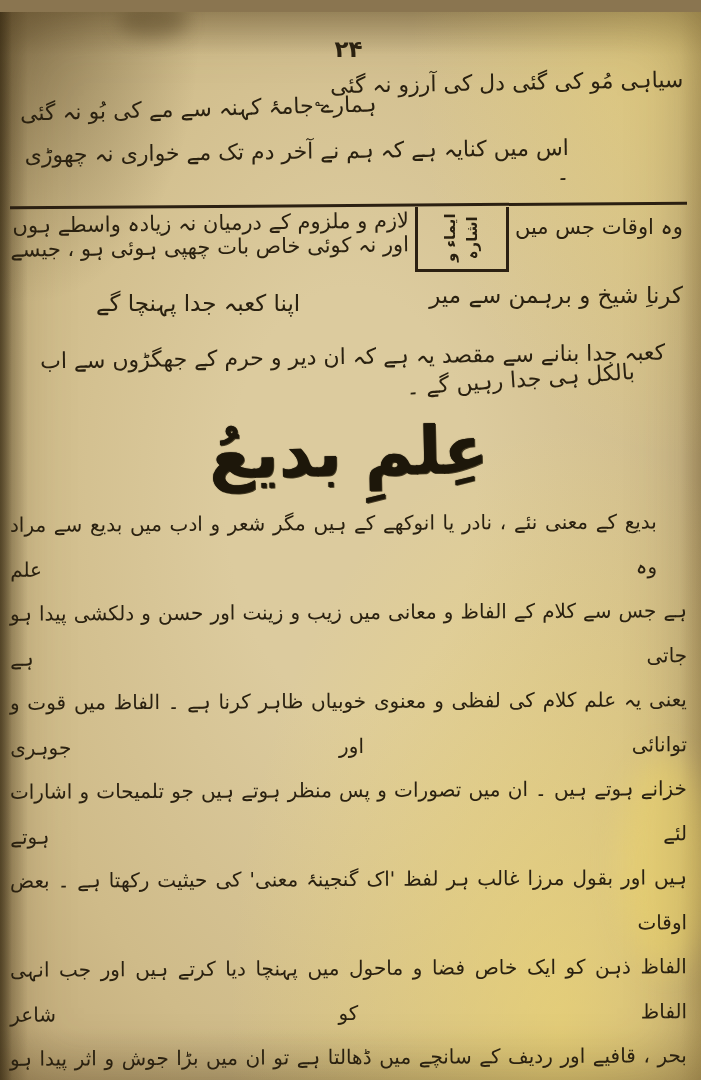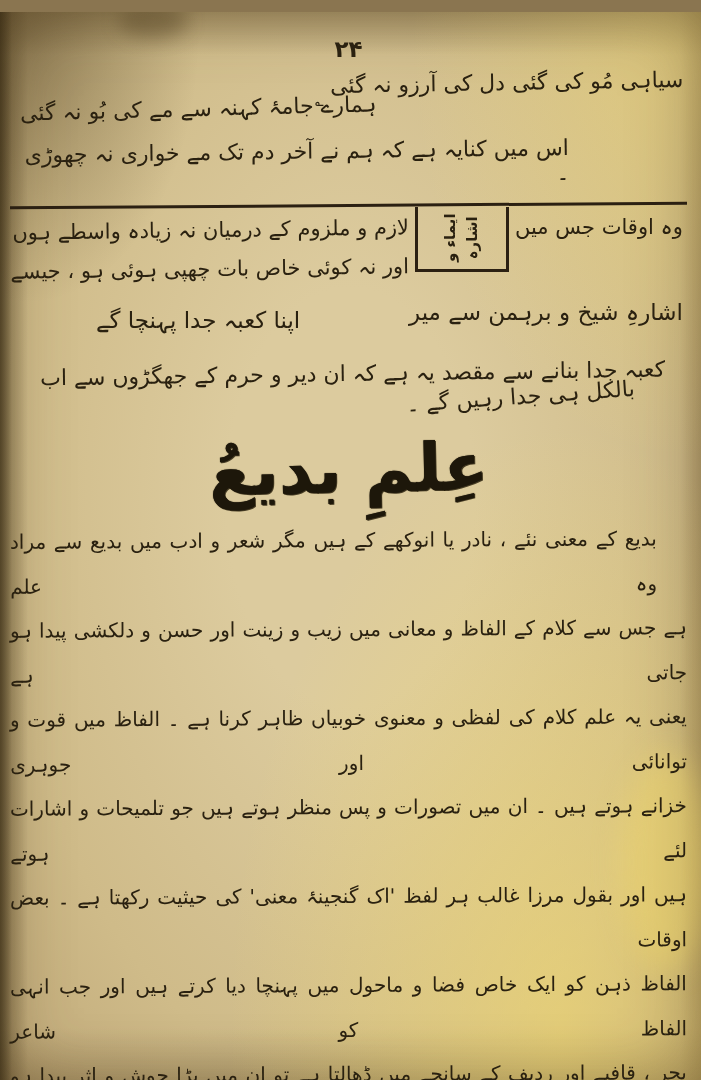--- a/index.html
+++ b/index.html
@@ -61,21 +61,21 @@
     flex:none; width:88px; height:62px;
     border:3px solid #2b2012; border-top:none;
     display:flex; align-items:center; justify-content:center;
     overflow:visible;
   }
   .label-box .vert {
     transform:rotate(-90deg);
     width:60px; text-align:center;
     font-size:15px; font-weight:bold; line-height:1.45; white-space:normal;
   }
-  .def-rest { flex:1; font-size:21px; line-height:39px; padding:4px 6px 0 0; }
+  .def-rest { flex:1; font-size:21px; line-height:24px; padding:4px 6px 0 0; }
   .def-rest .dline { transform:rotate(-0.8deg); }
 
   .couplet2 { position:relative; height:52px; margin-top:10px; font-size:23px; }
   .couplet2 .hemi-right { position:absolute; right:4px; top:0; white-space:nowrap; }
   .couplet2 .hemi-left  { position:absolute; left:86px; top:8px; white-space:nowrap; }
 
   .note2a { font-size:22px; padding:10px 22px 0 0; transform:rotate(-0.8deg); }
   .note2b {
     font-size:22px; width:280px; text-align:left;
     padding:6px 0 0 2px;
@@ -123,21 +123,21 @@
     <div class="label-box">
       <span class="vert">ایماء و اشارہ</span>
     </div>
     <div class="def-rest">
       <div class="dline">لازم و ملزوم کے درمیان نہ زیادہ واسطے ہوں</div>
       <div class="dline">اور نہ کوئی خاص بات چھپی ہوئی ہو ، جیسے</div>
     </div>
   </div>
 
   <div class="couplet2">
-    <span class="hemi-right">اشارہِ شیخ و برہمن سے میر</span>
+    <span class="hemi-right">کرناِ شیخ و برہمن سے میر</span>
     <span class="hemi-left">اپنا کعبہ جدا پہنچا گے</span>
   </div>
 
   <div class="note2a">کعبہ جدا بنانے سے مقصد یہ ہے کہ ان دیر و حرم کے جھگڑوں سے اب</div>
   <div class="note2b">بالکل ہی جدا رہیں گے ۔</div>
 
   <h1 class="heading">عِلمِ بدیعُ</h1>
 
   <div class="para">
       <div class="para-line">بدیع کے معنی نئے ، نادر یا انوکھے کے ہیں مگر شعر و ادب میں بدیع سے مراد وہ علم</div>

